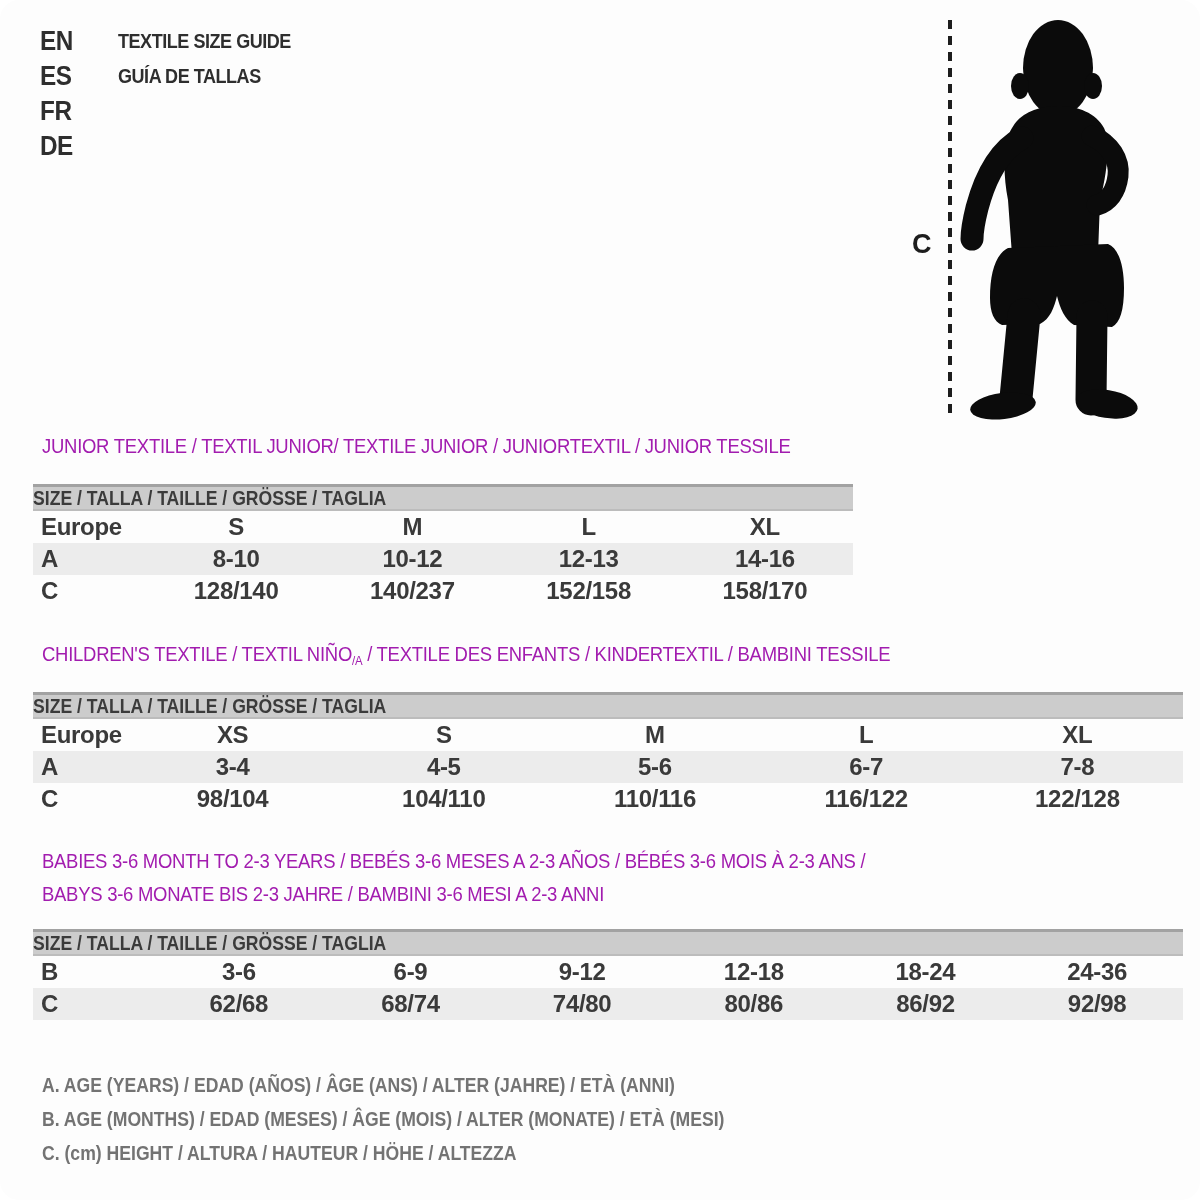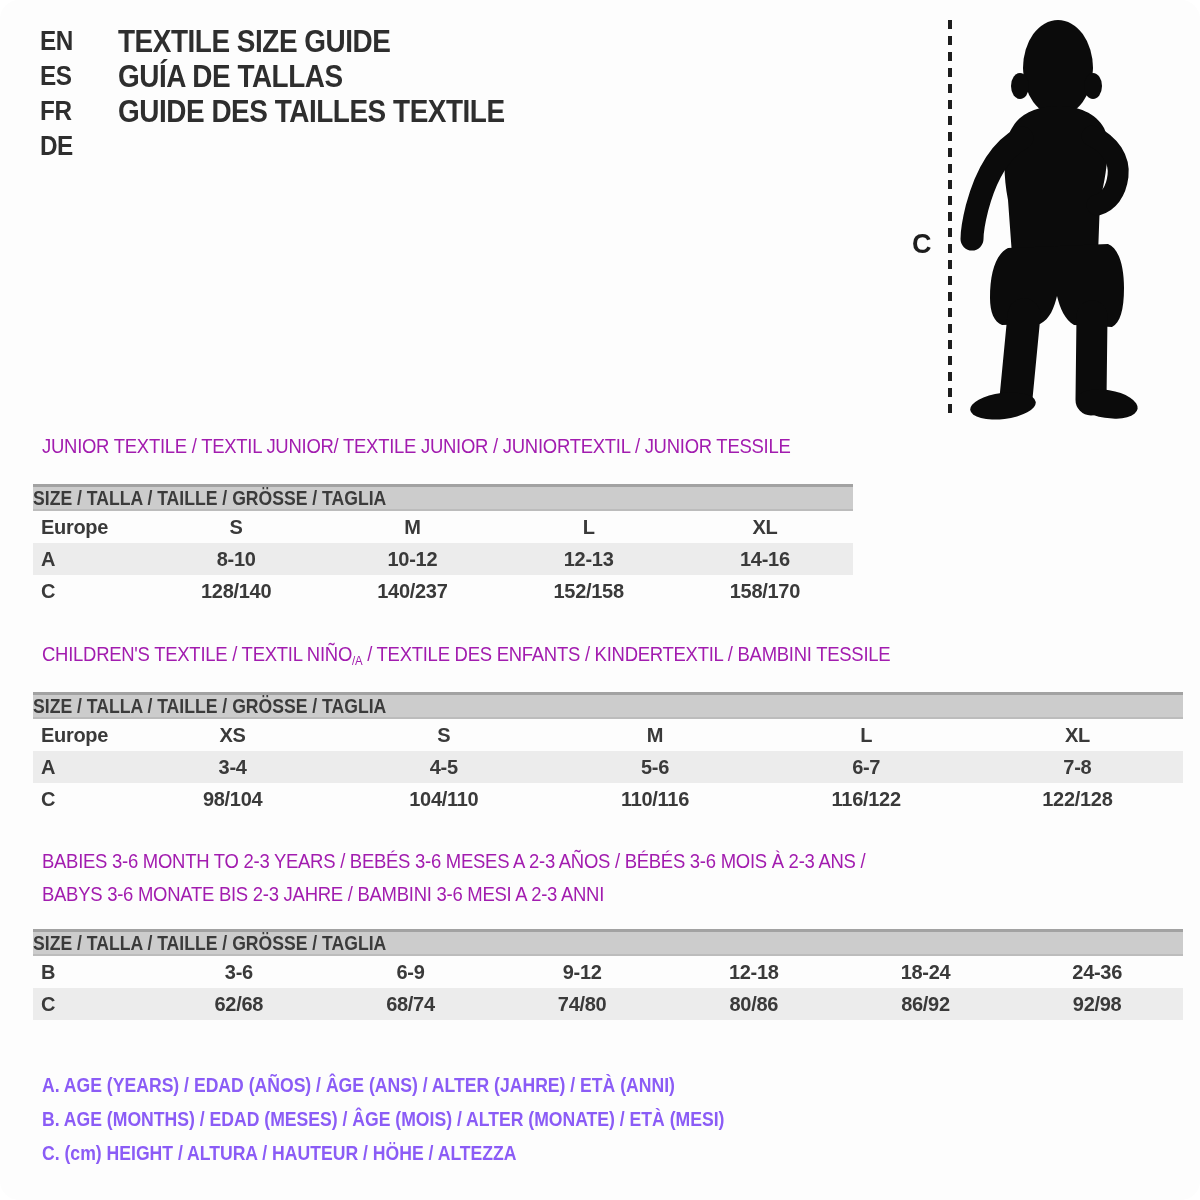--- a/index.html
+++ b/index.html
@@ -10,68 +10,67 @@
     color:var(--text, #2e2e2e);
     overflow:hidden;
     border-radius:19px;
   }
   .cond { display:inline-block; transform:scaleX(0.88); transform-origin:0 50%; white-space:nowrap; }
 
   
   .lang-block { position:absolute; left:40px; top:24px; }
   .lang-row { display:flex; height:35px; align-items:center; }
   .lang-code { width:78px; font-size:27px; font-weight:700; letter-spacing:-0.5px; flex:0 0 78px; }
-  .lang-label { font-size:31px; font-weight:700; letter-spacing:-0.5px; }
+  .lang-label { font-size:20px; font-weight:700; letter-spacing:-0.5px; }
   .lang-code .cond, .lang-label .cond { transform:scaleX(0.9); }
 
   
   .figure { position:absolute; left:900px; top:10px; }
 
   
   .sec-title { position:absolute; font-size:21px; font-weight:400; letter-spacing:-0.3px; color:#a21caf; }
   .sec-title .sub { font-size:13px; position:relative; top:4px; }
 
   
   .tbl { position:absolute; }
   .bar {
     height:22px; background:var(--table-header-bg, #cfcfcf);
     border-top:3px solid #a2a2a2; border-bottom:2px solid #bcbcbc;
     padding-left:0; font-size:20px; font-weight:700; color:#3b3b3b;
     display:flex; align-items:center;
   }
   .tbl table { width:100%; border-collapse:collapse; table-layout:fixed; }
   .tbl td {
-    height:32px; font-size:20px; font-weight:700; color:#3a3a3a;
+    height:32px; font-size:24px; font-weight:700; color:#3a3a3a;
     text-align:center; vertical-align:middle; letter-spacing:-0.3px;
     padding:0; overflow:hidden;
   }
   .tbl td.lbl { text-align:left; padding-left:8px; }
   .tbl tr.stripe { background:var(--row-stripe-bg, #ececec); }
 
   
   .legend { position:absolute; left:42px; top:1068px; }
-  .legend-line { height:34px; font-size:20px; font-weight:700; color:#8b5cf6; display:flex; align-items:center; }
+  .legend-line { height:34px; font-size:20px; font-weight:700; color:#737373; display:flex; align-items:center; }
 </style>
 </head>
 <body>
 
 <div class="page">
 
   <div class="lang-block">
     <div class="lang-row">
       <span class="lang-code"><span class="cond">EN</span></span>
       <span class="lang-label"><span class="cond">TEXTILE SIZE GUIDE</span></span>
     </div>
     <div class="lang-row">
       <span class="lang-code"><span class="cond">ES</span></span>
       <span class="lang-label"><span class="cond">GUÍA DE TALLAS</span></span>
     </div>
     <div class="lang-row">
       <span class="lang-code"><span class="cond">FR</span></span>
-      <span class="lang-label"><span class="cond">GUIDE DES TAILLES TEXTILE</span></span>
     </div>
     <div class="lang-row">
       <span class="lang-code"><span class="cond">DE</span></span>
     </div>
   </div>
 
   <svg class="figure" width="262" height="415" viewBox="0 0 262 415" aria-hidden="true">
     <line x1="50" y1="10" x2="50" y2="408" stroke="#1d1d1d" stroke-width="4" stroke-dasharray="9 7"></line>
     <text x="12" y="243" font-size="27" font-weight="bold" fill="#1d1d1d">C</text>
     <g fill="#0b0b0b">

